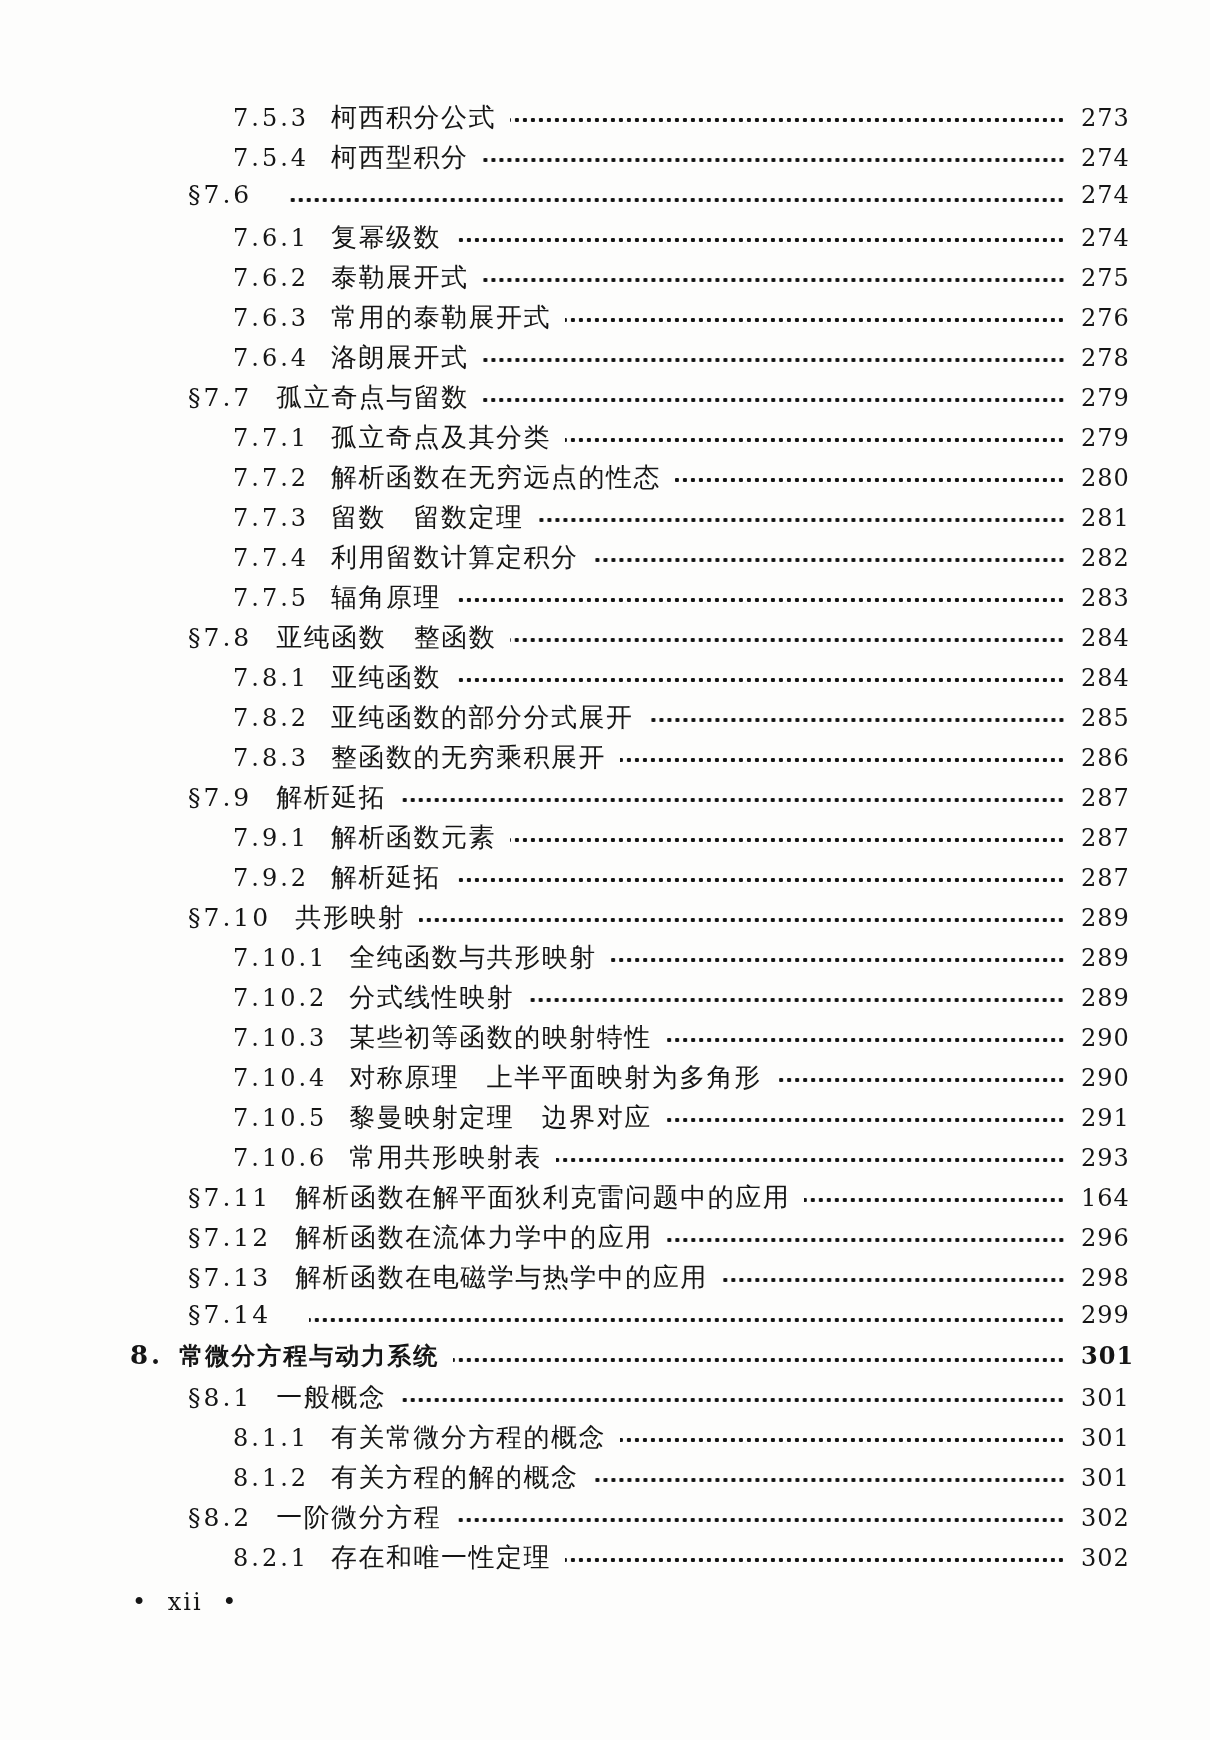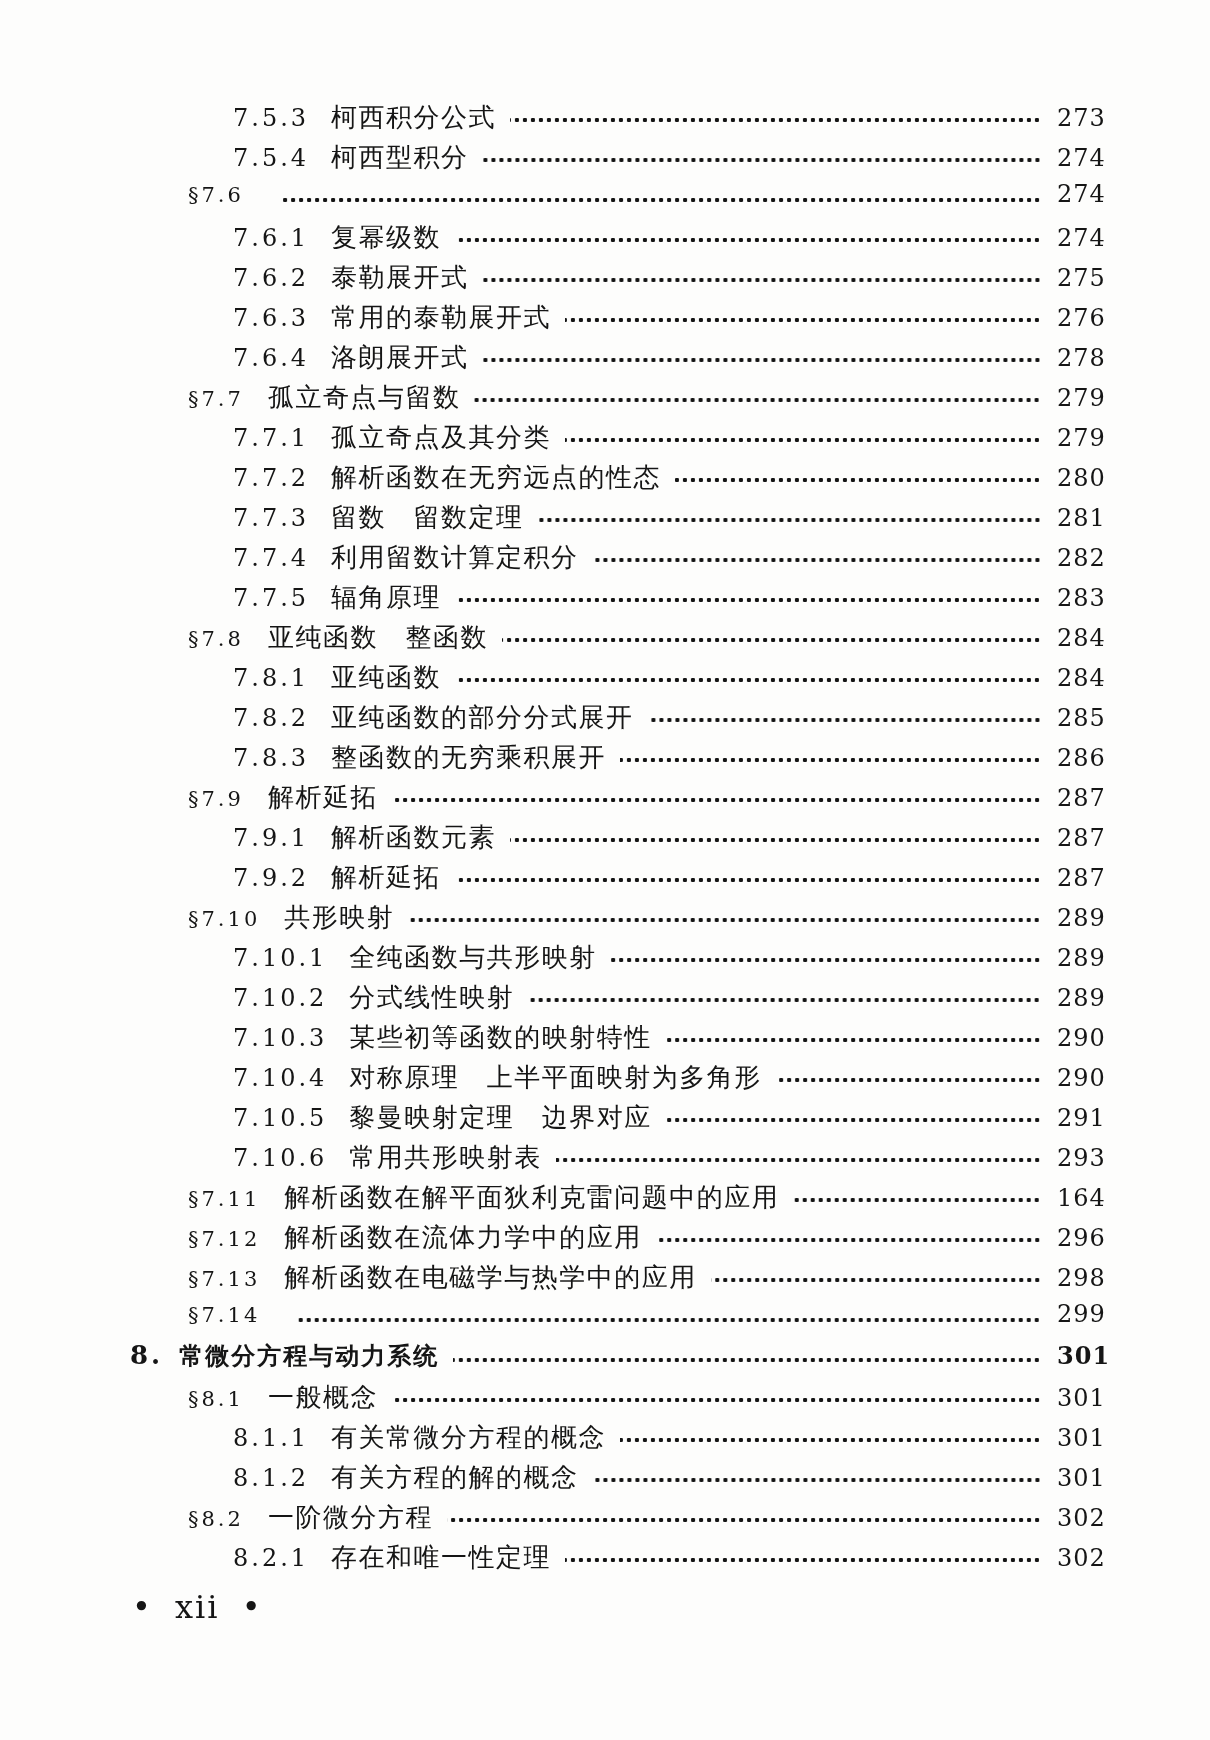--- a/index.html
+++ b/index.html
@@ -20,36 +20,36 @@
   .toc {
     position: absolute;
     top: 100px;
     left: 0;
     right: 0;
   }
   .row {
     display: flex;
     align-items: baseline;
     height: 40px;
-    padding-right: 97px;
+    padding-right: 73px;
     box-sizing: border-box;
     white-space: nowrap;
   }
   .row.lvl-subsection { padding-left: 233px; }
   .row.lvl-section    { padding-left: 188px; }
   .row.lvl-chapter    { padding-left: 130px; font-weight: bold; }
 
   .num {
     font-family: "DejaVu Serif", serif;
     font-size: 24px;
     letter-spacing: 3px;
     flex: 0 0 auto;
     margin-right: 22px;
   }
-  .lvl-section .num  { font-size: 21px; margin-right: 24px; }
+  .lvl-section .num  { font-size: 25px; margin-right: 24px; }
   .lvl-chapter .num  { font-size: 26px; margin-right: 16px; }
 
   .title {
     font-family: "DejaVu Serif", serif;
     font-size: 26px;
     letter-spacing: 1.5px;
     flex: 0 0 auto;
   }
   .lvl-chapter .title { font-size: 24px; letter-spacing: 2px; text-align: center; }
 
@@ -71,21 +71,21 @@
     flex: 0 0 auto;
     min-width: 56px;
     text-align: left;
     letter-spacing: 1px;
   }
   .footer {
     position: absolute;
     top: 1588px;
     left: 132px;
     font-family: "DejaVu Serif", serif;
-    font-size: 32px;
+    font-size: 24px;
     letter-spacing: 2px;
     word-spacing: 10px;
     color: #151515;
   }
 </style>
 </head>
 <body>
 
 <div class="page">
   <div class="toc">

